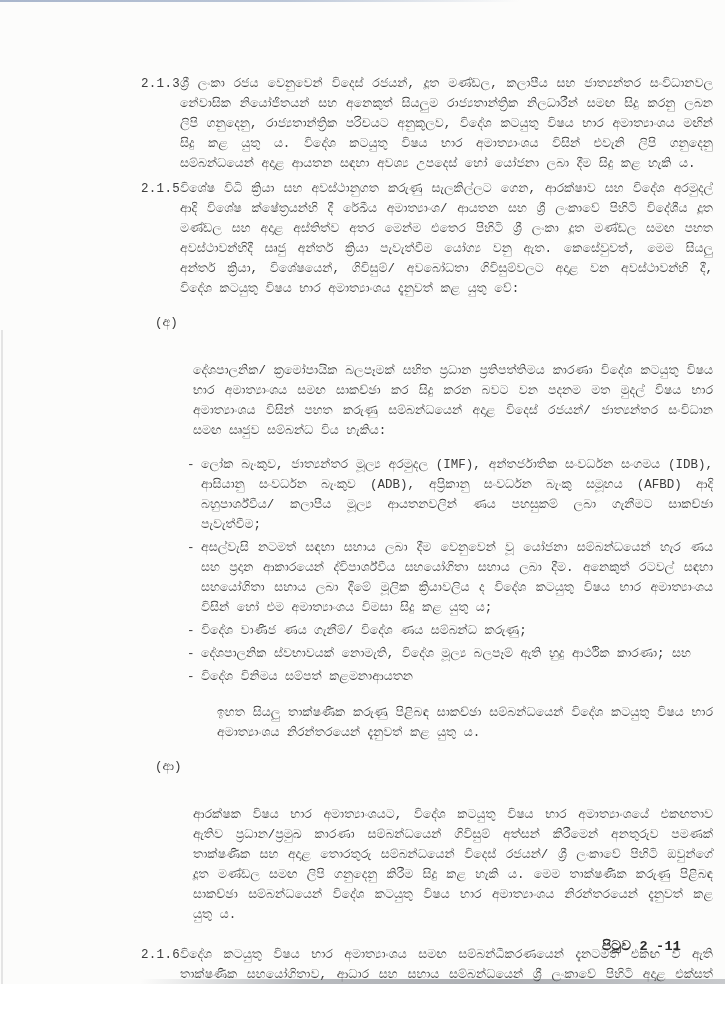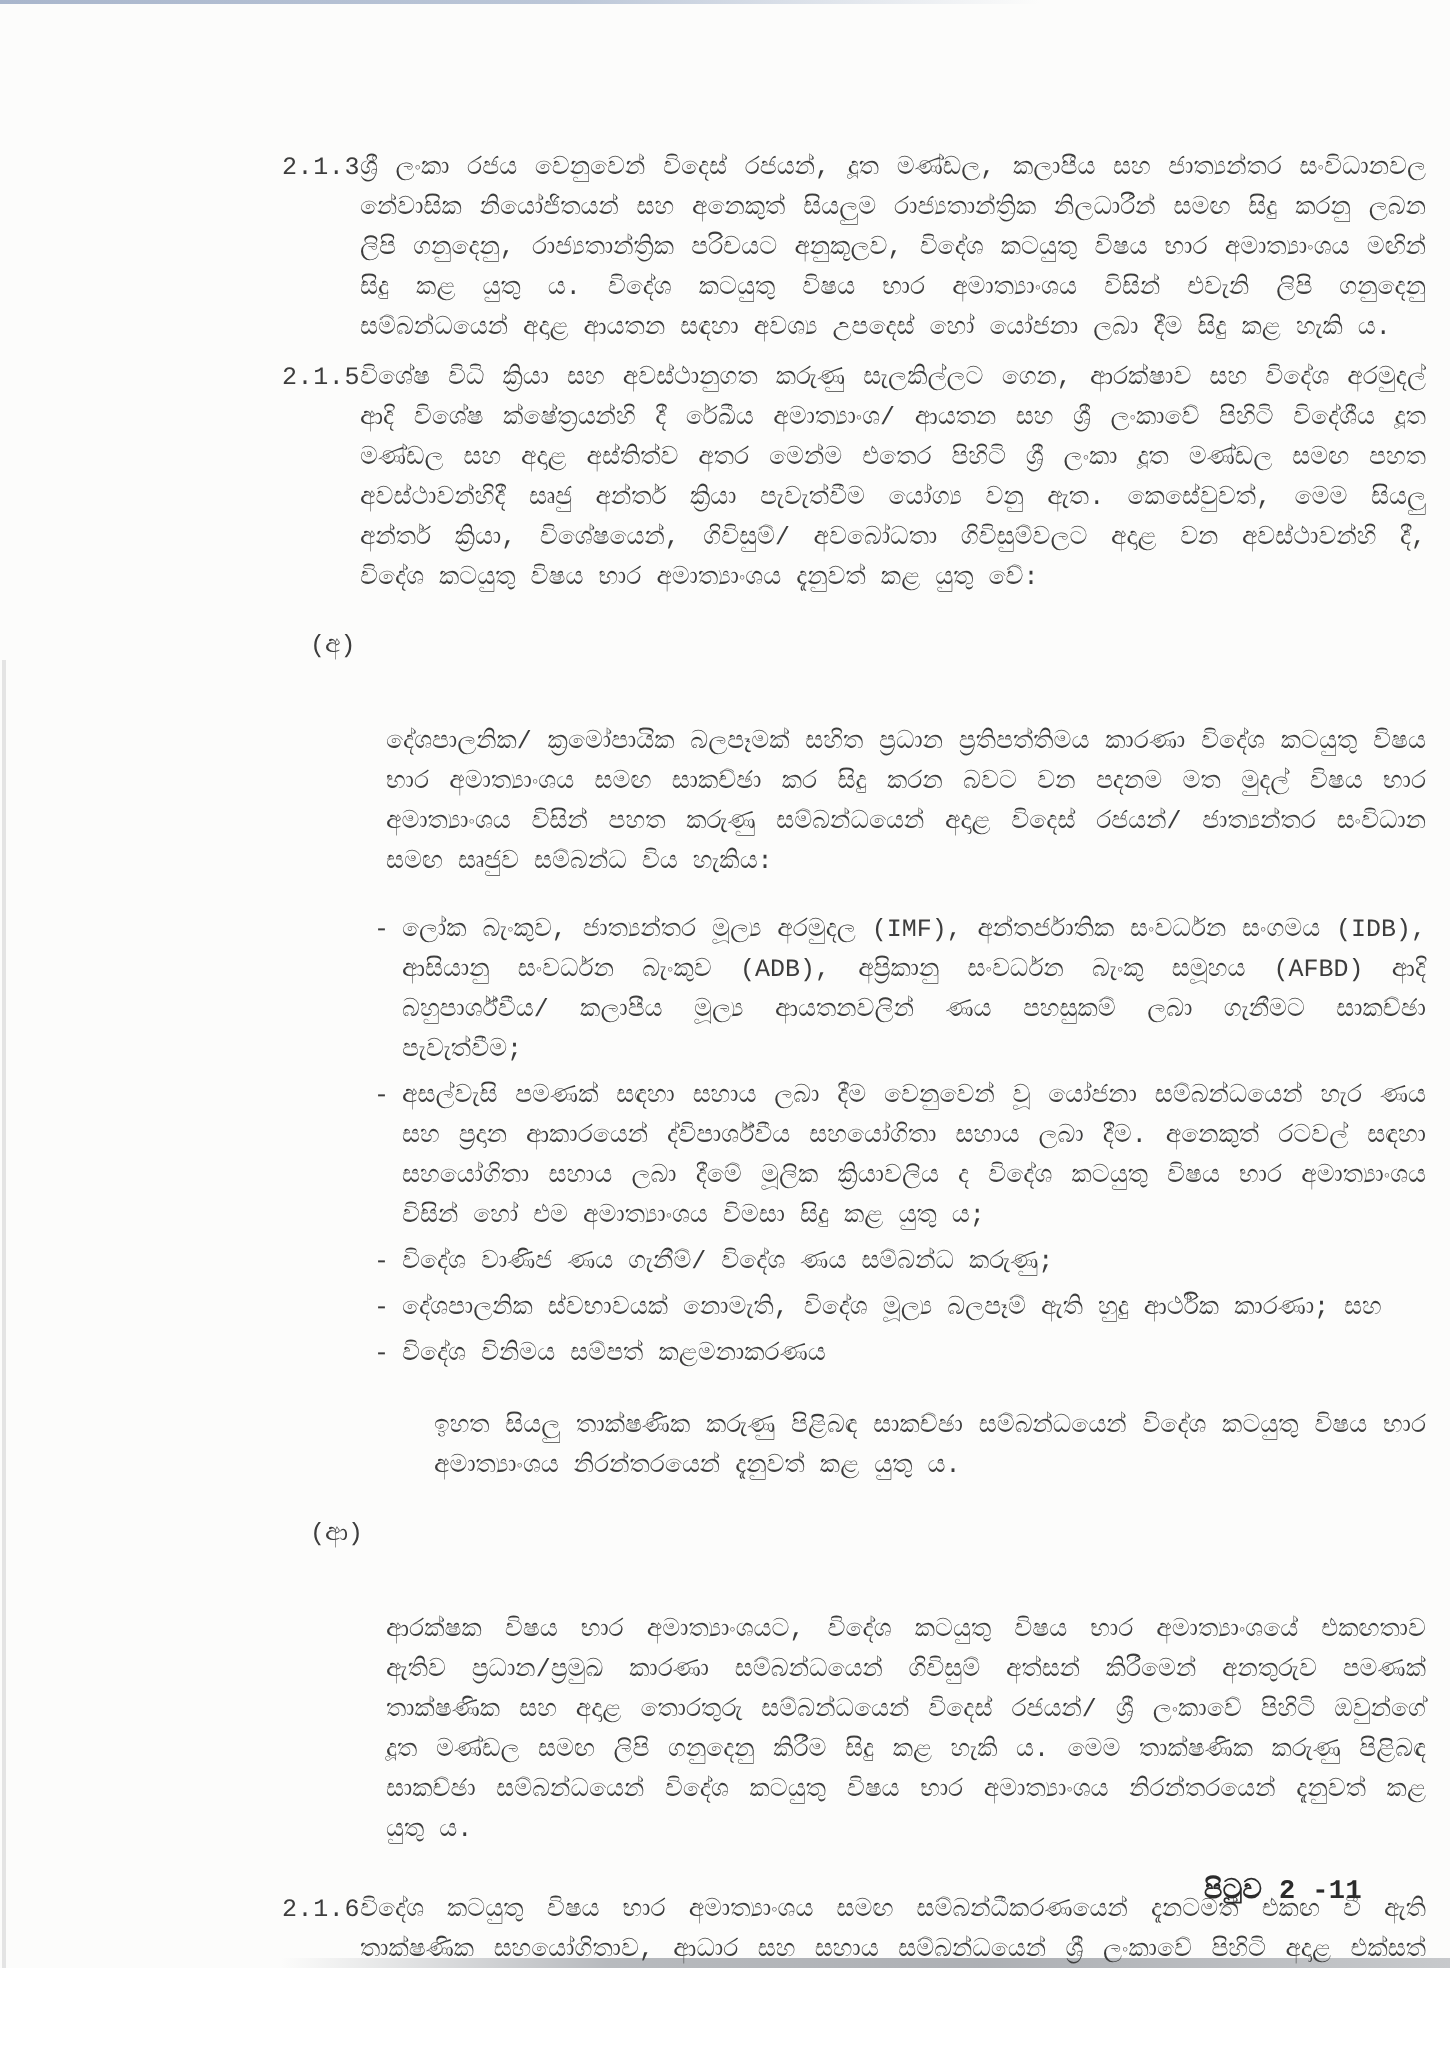--- a/index.html
+++ b/index.html
@@ -78,33 +78,33 @@
       <span class="sub-body">දේශපාලනික/ ක්‍රමෝපායික බලපෑමක් සහිත ප්‍රධාන ප්‍රතිපත්තිමය කාරණා විදේශ කටයුතු විෂය භාර අමාත්‍යාංශය සමඟ සාකච්ඡා කර සිදු කරන බවට වන පදනම මත මුදල් විෂය භාර අමාත්‍යාංශය විසින් පහත කරුණු සම්බන්ධයෙන් අදාළ විදෙස් රජයන්/ ජාත්‍යන්තර සංවිධාන සමඟ සෘජුව සම්බන්ධ විය හැකිය:</span>
     </div>
 
     <div class="bullet-list">
       <div class="bullet">
         <span class="bullet-dash">-</span>
         <span class="bullet-body">ලෝක බැංකුව, ජාත්‍යන්තර මූල්‍ය අරමුදල (IMF), අන්තර්ජාතික සංවර්ධන සංගමය (IDB), ආසියානු සංවර්ධන බැංකුව (ADB), අප්‍රිකානු සංවර්ධන බැංකු සමූහය (AFBD) ආදි බහුපාර්ශ්වීය/ කලාපීය මූල්‍ය ආයතනවලින් ණය පහසුකම් ලබා ගැනීමට සාකච්ඡා පැවැත්වීම;</span>
       </div>
       <div class="bullet">
         <span class="bullet-dash">-</span>
-        <span class="bullet-body">අසල්වැසි පමණක් සඳහා සහාය ලබා දීම වෙනුවෙන් වූ යෝජනා සම්බන්ධයෙන් හැර ණය සහ ප්‍රදාන ආකාරයෙන් ද්විපාර්ශ්වීය සහයෝගිතා සහාය ලබා දීම. අනෙකුත් රටවල් සඳහා සහයෝගිතා සහාය ලබා දීමේ මූලික ක්‍රියාවලිය ද විදේශ කටයුතු විෂය භාර අමාත්‍යාංශය විසින් හෝ එම අමාත්‍යාංශය විමසා සිදු කළ යුතු ය;</span>
+        <span class="bullet-body">අසල්වැසි නටමත් සඳහා සහාය ලබා දීම වෙනුවෙන් වූ යෝජනා සම්බන්ධයෙන් හැර ණය සහ ප්‍රදාන ආකාරයෙන් ද්විපාර්ශ්වීය සහයෝගිතා සහාය ලබා දීම. අනෙකුත් රටවල් සඳහා සහයෝගිතා සහාය ලබා දීමේ මූලික ක්‍රියාවලිය ද විදේශ කටයුතු විෂය භාර අමාත්‍යාංශය විසින් හෝ එම අමාත්‍යාංශය විමසා සිදු කළ යුතු ය;</span>
       </div>
       <div class="bullet">
         <span class="bullet-dash">-</span>
         <span class="bullet-body">විදේශ වාණිජ ණය ගැනීම්/ විදේශ ණය සම්බන්ධ කරුණු;</span>
       </div>
       <div class="bullet">
         <span class="bullet-dash">-</span>
         <span class="bullet-body">දේශපාලනික ස්වභාවයක් නොමැති, විදේශ මූල්‍ය බලපෑම් ඇති හුදු ආර්ථික කාරණා; සහ</span>
       </div>
       <div class="bullet">
         <span class="bullet-dash">-</span>
-        <span class="bullet-body">විදේශ විනිමය සම්පත් කළමනාකරණය</span>
+        <span class="bullet-body">විදේශ විනිමය සම්පත් කළමනාආයතන</span>
       </div>
     </div>
 
     <div class="note">ඉහත සියලු තාක්ෂණික කරුණු පිළිබඳ සාකච්ඡා සම්බන්ධයෙන් විදේශ කටයුතු විෂය භාර අමාත්‍යාංශය නිරන්තරයෙන් දැනුවත් කළ යුතු ය.</div>
 
     <div class="sub-para">
       <span class="sub-label">(ආ)</span>
       <span class="sub-body">ආරක්ෂක විෂය භාර අමාත්‍යාංශයට, විදේශ කටයුතු විෂය භාර අමාත්‍යාංශයේ එකඟතාව ඇතිව ප්‍රධාන/ප්‍රමුඛ කාරණා සම්බන්ධයෙන් ගිවිසුම් අත්සන් කිරීමෙන් අනතුරුව පමණක් තාක්ෂණික සහ අදාළ තොරතුරු සම්බන්ධයෙන් විදෙස් රජයන්/ ශ්‍රී ලංකාවේ පිහිටි ඔවුන්ගේ දූත මණ්ඩල සමඟ ලිපි ගනුදෙනු කිරීම සිදු කළ හැකි ය. මෙම තාක්ෂණික කරුණු පිළිබඳ සාකච්ඡා සම්බන්ධයෙන් විදේශ කටයුතු විෂය භාර අමාත්‍යාංශය නිරන්තරයෙන් දැනුවත් කළ යුතු ය.</span>
     </div>
 

